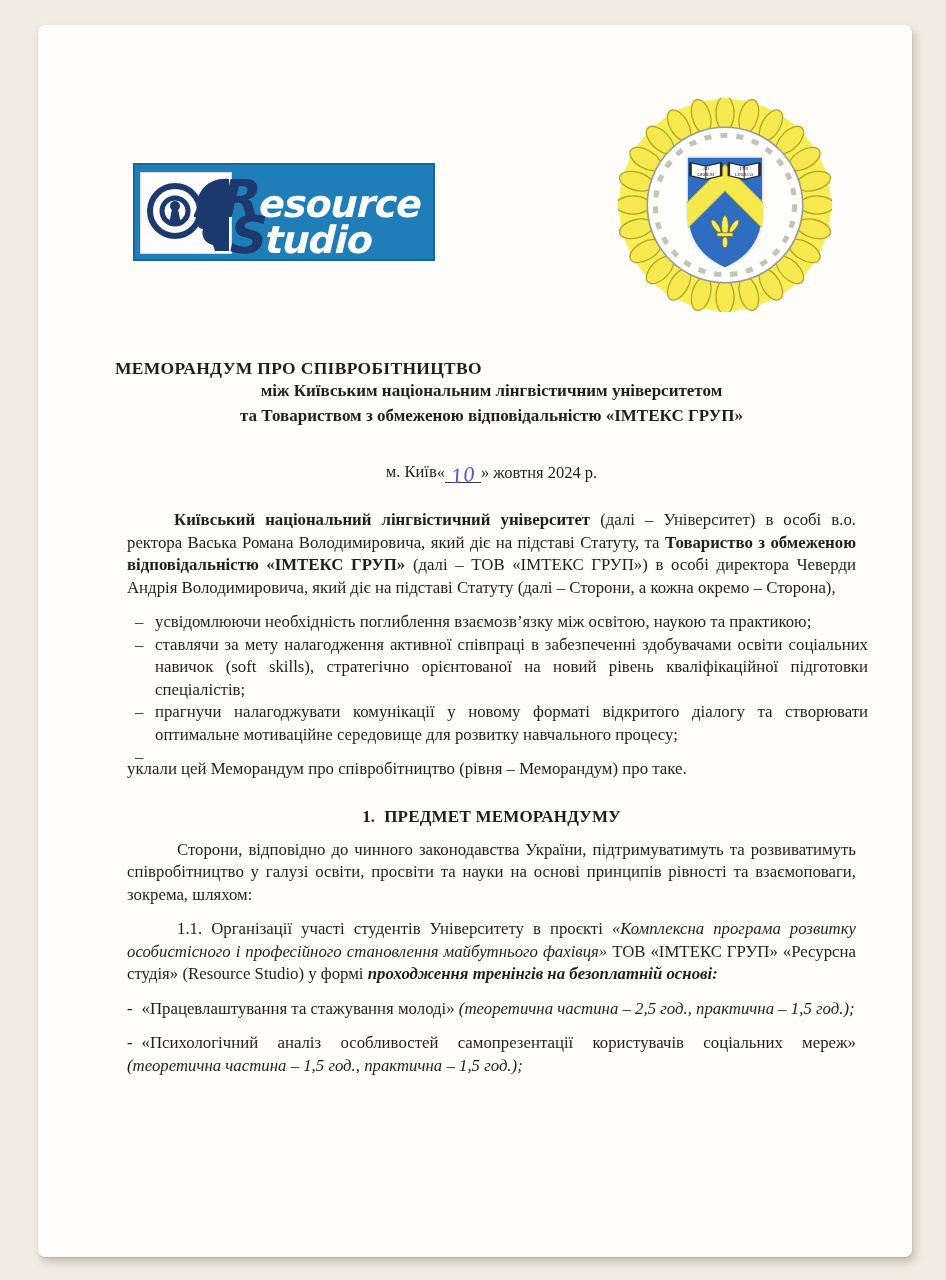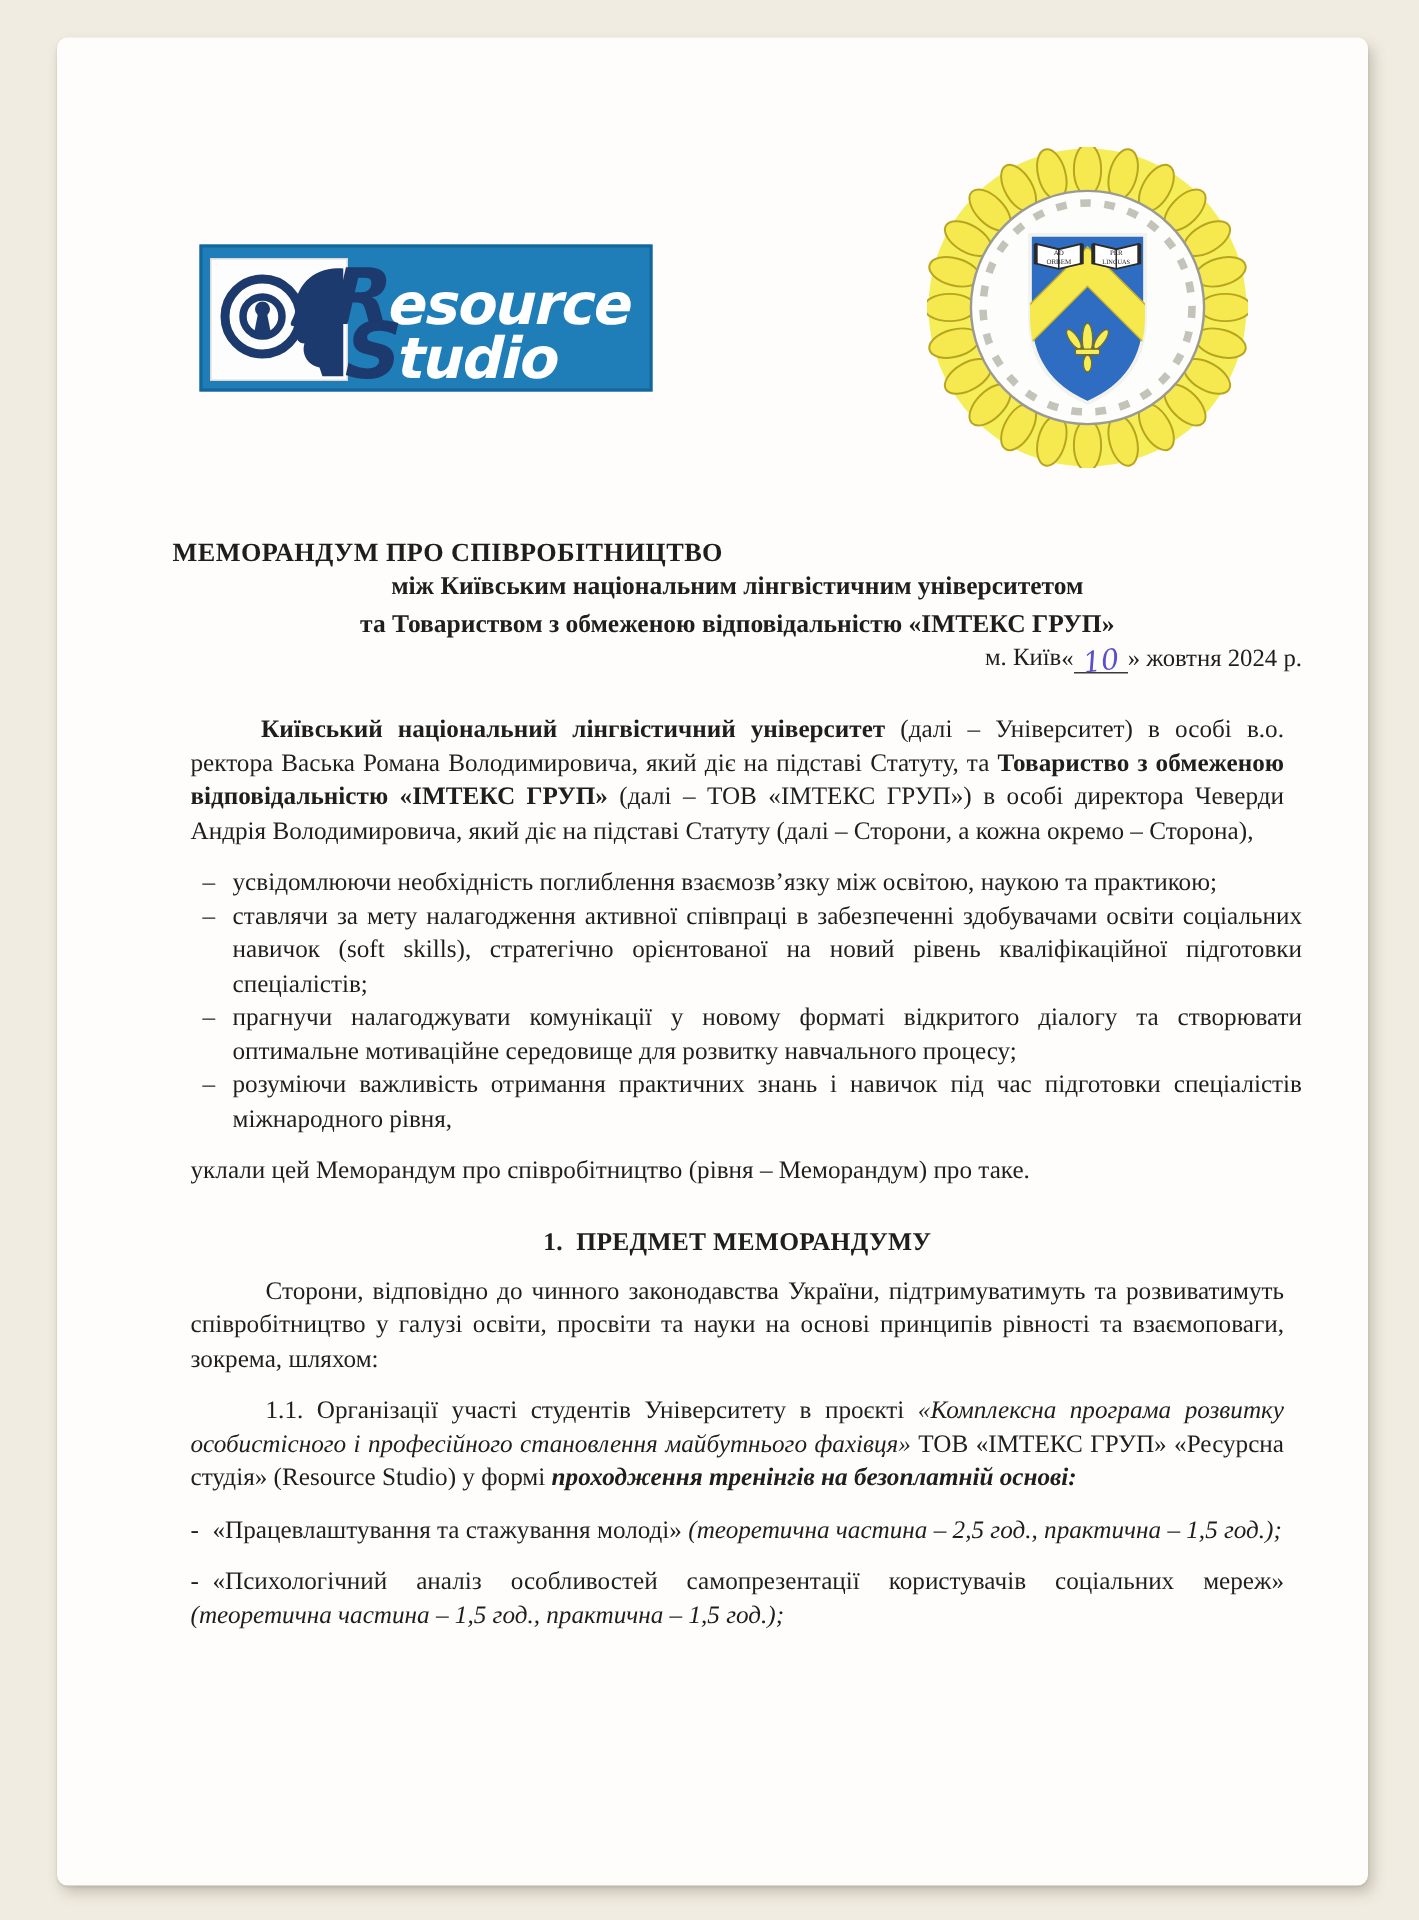--- a/index.html
+++ b/index.html
@@ -43,21 +43,21 @@
   
   h1{
     margin:48px 0 0 0;
     font-size:17.5px;font-weight:bold;letter-spacing:.3px;
   }
   .subtitle{
     text-align:center;
     font-size:17px;font-weight:bold;line-height:1.45;
   }
   .dateline{
-    display:flex;justify-content:flex-end;
+    margin-top:34px;display:flex;justify-content:center;
     font-size:16.5px;
   }
   .day-slot{
     display:inline-block;width:36px;border-bottom:1.5px solid #3a3a3a;
     text-align:center;height:20px;vertical-align:bottom;
   }
   .hand{
     display:inline-block;color:#5a50c8;font-style:italic;font-size:19px;
     font-family:"DejaVu Serif", serif;transform:rotate(-7deg);
     position:relative;top:2px;
@@ -184,21 +184,21 @@
       <span>м. Київ</span>
       <span><span>«</span><span class="day-slot"><span class="hand">10</span></span><span>»</span><span> жовтня 2024 р.</span></span>
     </div>
 
     <p class="para intro"><b>Київський національний лінгвістичний університет</b><span> (далі – Університет) в особі в.о. ректора Васька Романа Володимировича, який діє на підставі Статуту, та </span><b>Товариство з обмеженою відповідальністю «ІМТЕКС ГРУП»</b><span> (далі – ТОВ «ІМТЕКС ГРУП») в особі директора Чеверди Андрія Володимировича, який діє на підставі Статуту (далі – Сторони, а кожна окремо – Сторона),</span></p>
 
     <div>
       <div class="dash-item"><span class="dash">–</span><span>усвідомлюючи необхідність поглиблення взаємозв’язку між освітою, наукою та практикою;</span></div>
       <div class="dash-item"><span class="dash">–</span><span>ставлячи за мету налагодження активної співпраці в забезпеченні здобувачами освіти соціальних навичок (soft skills), стратегічно орієнтованої на новий рівень кваліфікаційної підготовки спеціалістів;</span></div>
       <div class="dash-item"><span class="dash">–</span><span>прагнучи налагоджувати комунікації у новому форматі відкритого діалогу та створювати оптимальне мотиваційне середовище для розвитку навчального процесу;</span></div>
-      <div class="dash-item"><span class="dash">–</span><span>розуміючи важливість отримання практичних знань і навичок під час підготовки спеціалістів міжнародного рівня,</span></div>
+      <div class="dash-item"><span class="dash">–</span></div>
     </div>
 
     <p class="para">уклали цей Меморандум про співробітництво (рівня – Меморандум) про таке.</p>
 
     <h2>1.&nbsp; ПРЕДМЕТ МЕМОРАНДУМУ</h2>
 
     <p class="para indent2">Сторони, відповідно до чинного законодавства України, підтримуватимуть та розвиватимуть співробітництво у галузі освіти, просвіти та науки на основі принципів рівності та взаємоповаги, зокрема, шляхом:</p>
 
     <p class="para indent2"><span>1.1. Організації участі студентів Університету в проєкті </span><i>«Комплексна програма розвитку особистісного і професійного становлення майбутнього фахівця»</i><span> ТОВ «ІМТЕКС ГРУП» «Ресурсна студія» (Resource Studio) у формі </span><b><i>проходження тренінгів на безоплатній основі:</i></b></p>
 

